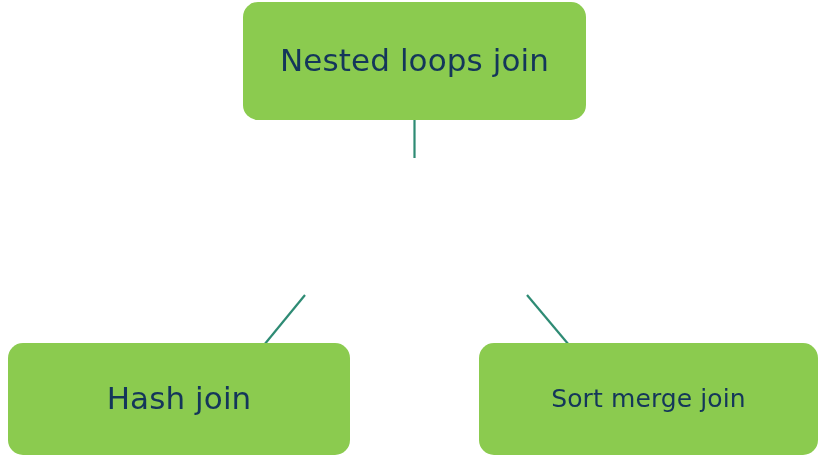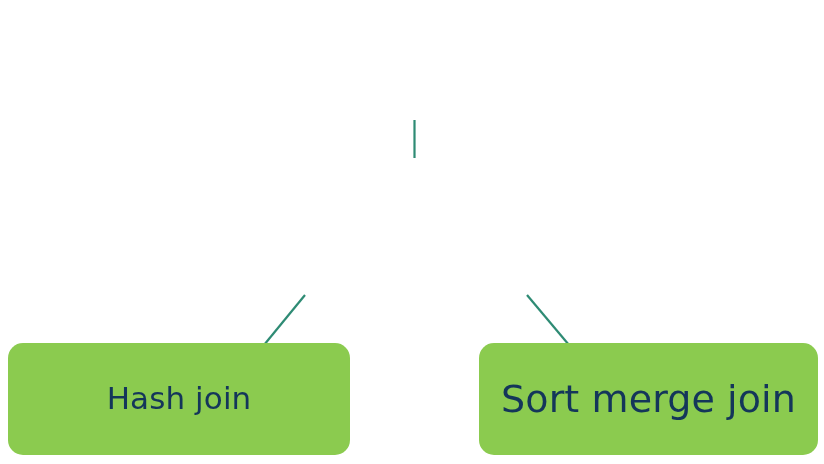--- a/index.html
+++ b/index.html
@@ -79,34 +79,37 @@
   }
 
   
   #node-sort-merge-join {
     left: 479px;
     top: 343px;
     width: 339px;
     height: 112px;
     background: #8BCB4F;
     border-radius: 15px;
-    font-size: 38px;
+    font-size: 25px;
   }
 </style>
 </head>
 <body>
 
 <div id="canvas">
 
   <svg class="connectors" width="824" height="464" viewBox="0 0 824 464" xmlns="http://www.w3.org/2000/svg">
     <line x1="414.5" y1="120" x2="414.5" y2="158" stroke="#2E8B74" stroke-width="2.2" stroke-linecap="butt"></line>
     <line x1="305" y1="295" x2="264" y2="345" stroke="#2E8B74" stroke-width="2.2" stroke-linecap="butt"></line>
     <line x1="527" y1="295" x2="569" y2="345" stroke="#2E8B74" stroke-width="2.2" stroke-linecap="butt"></line>
   </svg>
 
+  <div class="node" id="node-nested-loops-join">
+    <span class="node-label">Nested loops join</span>
+  </div>
 
 
   <div class="node" id="node-hash-join">
     <span class="node-label">Hash join</span>
   </div>
 
   <div class="node" id="node-sort-merge-join">
     <span class="node-label">Sort merge join</span>
   </div>
 

